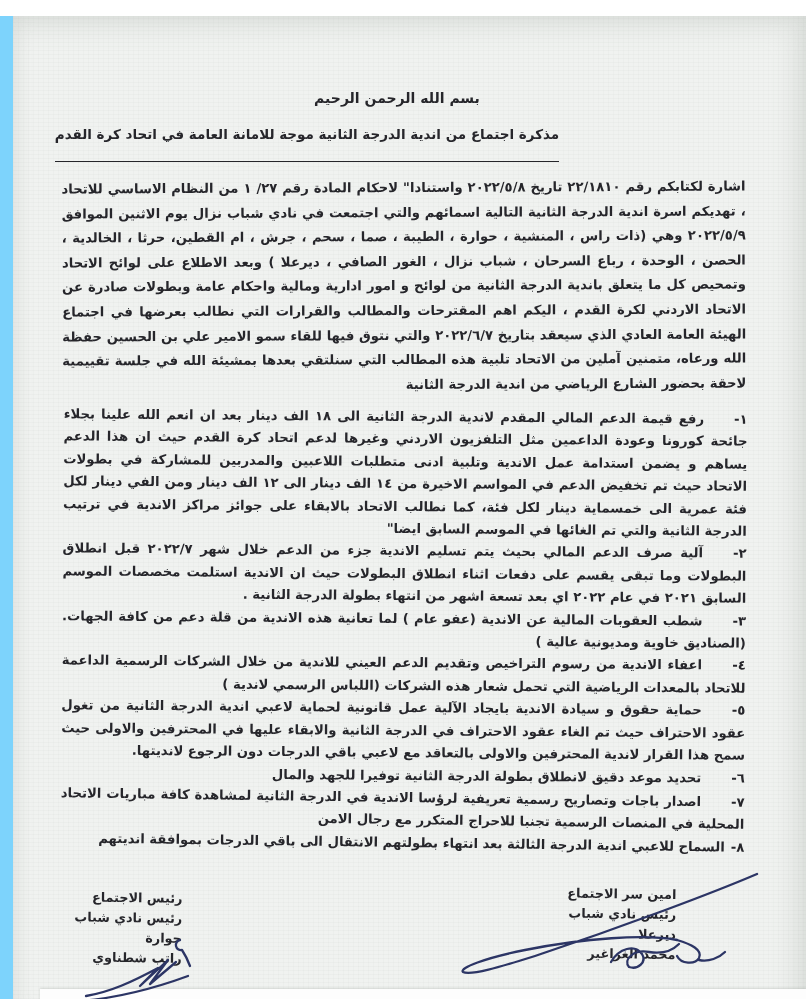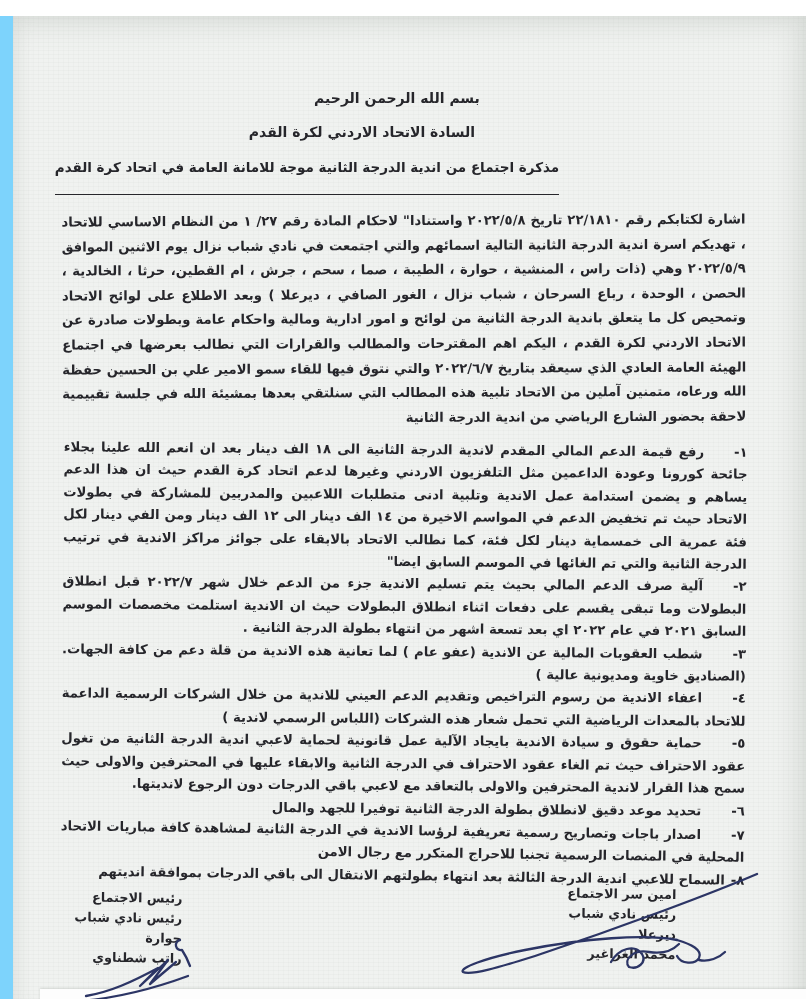--- a/index.html
+++ b/index.html
@@ -70,21 +70,20 @@
 </style>
 </head>
 <body>
 
 <div class="page">
   <div class="scan-area"></div>
   <div class="bottom-strip"></div>
 
   <div class="content">
     <div class="basmala">بسم الله الرحمن الرحيم</div>
-    <div class="addressee">السادة الاتحاد الاردني لكرة القدم</div>
     <div class="subject-row">
       <span class="subject">مذكرة اجتماع من اندية الدرجة الثانية  موجة للامانة العامة في اتحاد كرة القدم</span>
     </div>
 
     <p class="intro">اشارة لكتابكم رقم ٢٢/١٨١٠ تاريخ ٢٠٢٢/٥/٨ واستنادا" لاحكام المادة رقم ٢٧/ ١ من النظام الاساسي للاتحاد ، تهديكم اسرة اندية الدرجة الثانية التالية اسمائهم  والتي اجتمعت في نادي شباب نزال يوم الاثنين الموافق ٢٠٢٢/٥/٩ وهي (ذات راس ، المنشية ، حوارة ، الطيبة ، صما ، سحم ، جرش ،  ام القطين، حرثا ، الخالدية ، الحصن ، الوحدة ، رباع السرحان ، شباب نزال ، الغور الصافي ، ديرعلا )  وبعد الاطلاع على لوائح الاتحاد وتمحيص كل ما يتعلق باندية الدرجة الثانية من لوائح و امور ادارية ومالية واحكام عامة وبطولات صادرة عن الاتحاد الاردني لكرة القدم ، اليكم اهم المقترحات والمطالب والقرارات  التي نطالب بعرضها في اجتماع الهيئة العامة العادي الذي سيعقد بتاريخ ٢٠٢٢/٦/٧ والتي نتوق فيها للقاء سمو الامير علي بن الحسين حفظة الله ورعاه، متمنين آملين من الاتحاد تلبية هذه المطالب التي سنلتقي بعدها بمشيئة الله في جلسة تقييمية لاحقة بحضور الشارع الرياضي من اندية الدرجة الثانية</p>
 
     <div class="items">
       <p class="item"><span class="num">١-</span><span class="tab"></span><span>رفع قيمة الدعم المالي المقدم لاندية الدرجة الثانية الى ١٨ الف دينار بعد ان انعم الله  علينا بجلاء جائحة كورونا وعودة الداعمين مثل التلفزيون الاردني وغيرها لدعم اتحاد كرة القدم حيث ان هذا الدعم يساهم و يضمن استدامة عمل الاندية وتلبية ادنى متطلبات اللاعبين والمدربين للمشاركة في بطولات الاتحاد حيث تم تخفيض الدعم  في المواسم  الاخيرة من ١٤ الف دينار  الى ١٢ الف دينار  ومن الفي  دينار لكل فئة عمرية الى خمسماية  دينار لكل فئة، كما نطالب الاتحاد بالابقاء على جوائز مراكز الاندية  في ترتيب الدرجة الثانية والتي تم الغائها في الموسم السابق ايضا"</span></p>
       <p class="item"><span class="num">٢-</span><span class="tab"></span><span>آلية صرف الدعم المالي بحيث يتم تسليم الاندية  جزء من الدعم خلال شهر ٢٠٢٢/٧ قبل انطلاق البطولات  وما تبقى يقسم على دفعات اثناء انطلاق البطولات حيث ان الاندية استلمت مخصصات الموسم السابق ٢٠٢١ في عام ٢٠٢٢ اي بعد تسعة اشهر من انتهاء بطولة الدرجة الثانية .</span></p>
       <p class="item"><span class="num">٣-</span><span class="tab"></span><span>شطب العقوبات المالية عن الاندية (عفو عام ) لما تعانية هذه الاندية من قلة دعم من كافة الجهات. (الصناديق خاوية ومديونية عالية )</span></p>

